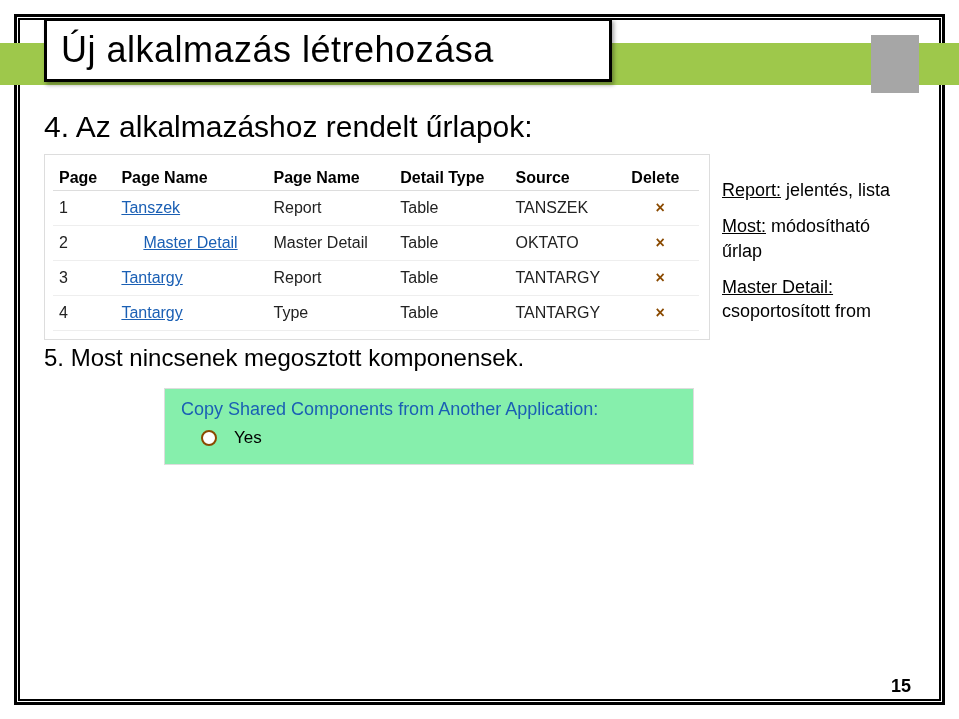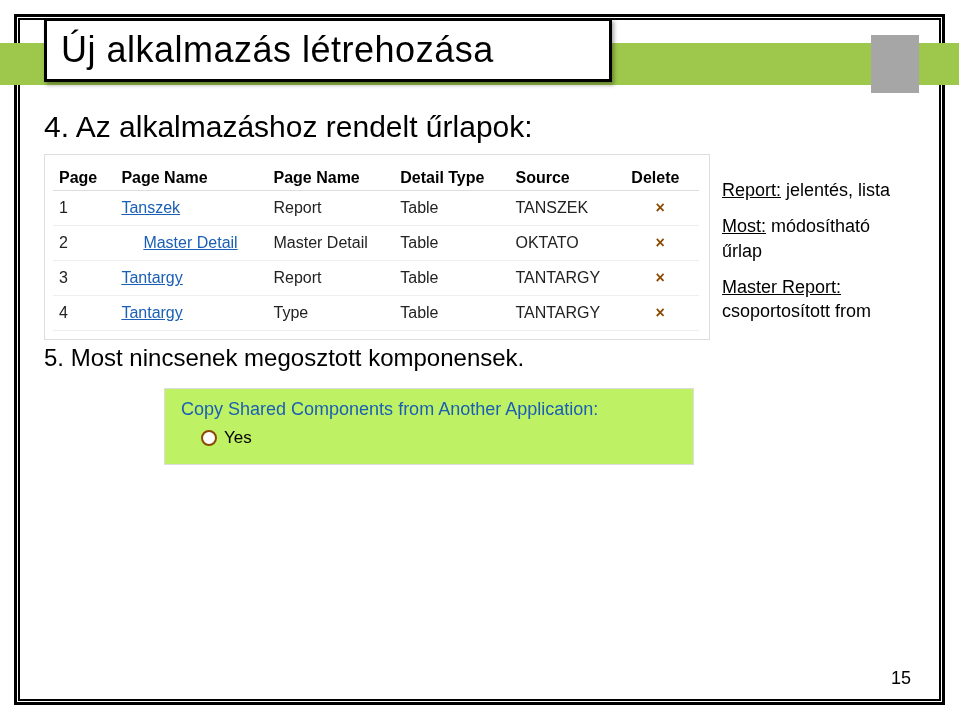--- a/index.html
+++ b/index.html
@@ -132,34 +132,34 @@
     font-weight: 700;
     text-align: center;
   }
   .bullet-5 {
     margin-top: 4px;
     font-size: 24px;
   }
   .shared-shot {
     margin: 16px 16px 0 120px;
     border: 1px solid #ddd;
-    background: #bef264;
+    background: #86efac;
     padding: 10px 18px 14px 16px;
     width: 530px;
     position: relative;
   }
   .shared-label {
     color: #1a5fb4;
     font-size: 18px;
     margin-bottom: 6px;
   }
   .radio-row {
     display: flex;
     align-items: center;
-    gap: 7px;
+    gap: 17px;
     font-size: 17px;
     color: #000;
     margin-left: 20px;
     padding: 2px 0;
   }
   .radio {
     width: 16px; height: 16px;
     border: 2px solid #8a4a00;
     border-radius: 50%;
     display: inline-flex;
@@ -169,23 +169,24 @@
   }
   .radio.checked::after {
     content: "";
     width: 8px; height: 8px;
     background: #c1440e;
     border-radius: 50%;
   }
   .page-num {
     position: absolute;
     right: 48px;
-    bottom: 30px;
+    bottom: 22px;
     font-size: 18px;
     color: #000;
+    font-weight: bold;
   }
 </style>
 </head>
 <body>
 
 <div class="slide">
   <div class="accent-bar"></div>
   <div class="corner-shadow"></div>
   <div class="frame-outer"></div>
   <div class="frame"></div>
@@ -264,21 +265,21 @@
       <div class="right-col">
         <div class="legend-block">
           <span class="legend-title">Report:</span>
           <span class="legend-body"> </span><span>jelentés, lista</span>
         </div>
         <div class="legend-block">
           <span class="legend-title">Most:</span>
           <span class="legend-body"> </span><span>módosítható űrlap</span>
         </div>
         <div class="legend-block">
-          <span class="legend-title">Master Report:</span>
+          <span class="legend-title">Master Detail:</span>
           <span class="legend-body"> </span><span>csoportosított from</span>
         </div>
       </div>
     </div>
   </div>
 
   <div class="page-num">15</div>
 </div>
 
 </body></html>

